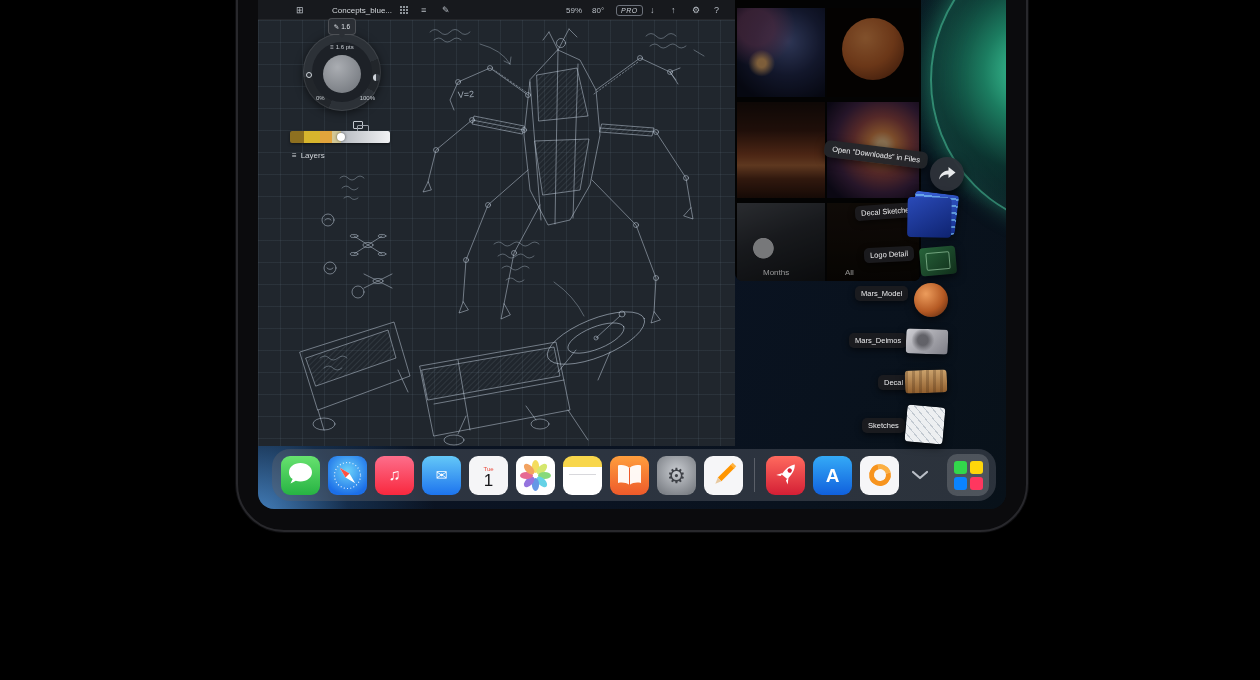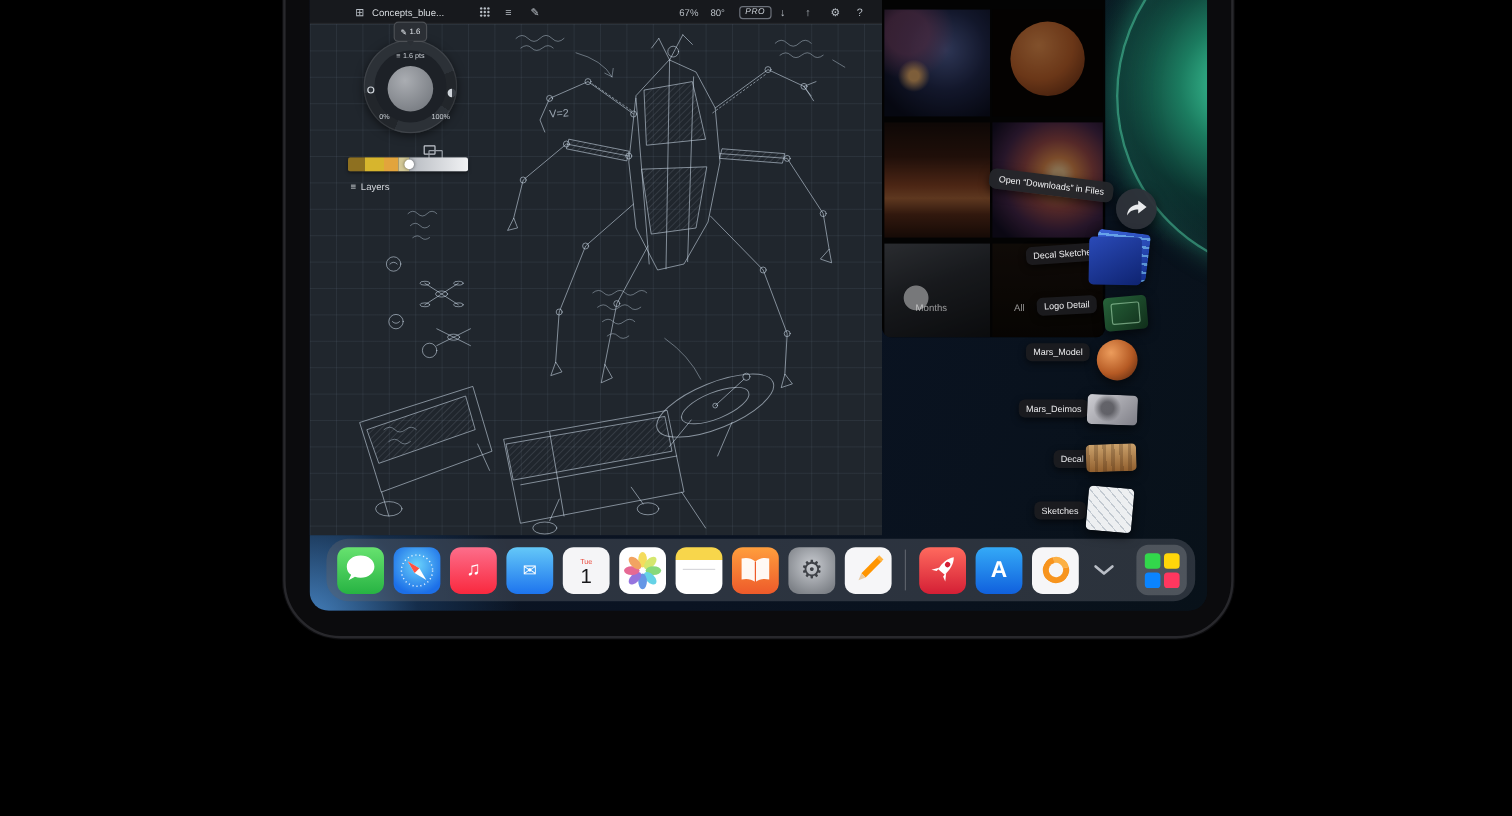--- a/index.html
+++ b/index.html
@@ -103,21 +103,21 @@
   .ph-desert { background:linear-gradient(180deg,#1a0f0b 0%,#3a1c12 30%,#8a4526 55%,#ab663a 66%,#5a2d1a 80%,#28130c 100%); }
   .ph-orion { background:
       radial-gradient(circle at 60% 45%, #f6ca92 0 6%, #e08a4e 18%, #9a4a4a 38%, #47284c 62%, #140f24 88%); }
   .ph-probe { background:
       radial-gradient(circle at 30% 58%, #d9dbdf 0 13%, rgba(0,0,0,0) 14%),
       linear-gradient(160deg,#4c5057 0%,#2b2e34 45%,#141619 100%); }
   .ph-dim6 { background:linear-gradient(180deg,#1d140e,#0d0905); }
   .ph-shade { position:absolute; inset:0; background:rgba(0,0,0,.45); z-index:1; }
   .ph-tabs { position:absolute; top:252px; left:0; width:186px; height:12px; z-index:2;
     color:rgba(255,255,255,.55); font-size:8px; }
-  .ph-tabs span { position:absolute; top:0; }
+  .ph-tabs span { position:absolute; top:16px; }
 
   
   .drag-layer { position:absolute; inset:0; z-index:10; pointer-events:none; }
   .drag-layer [data-interactable] { pointer-events:auto; }
   .pill { position:absolute; background:rgba(28,28,32,.92); color:#ececee; font-size:7.5px;
     padding:3px 6px; border-radius:5px; white-space:nowrap;
     box-shadow:0 2px 6px rgba(0,0,0,.55); }
   .thumb { position:absolute; border-radius:4px; box-shadow:0 3px 9px rgba(0,0,0,.6); }
   .th-decal { left:655px; top:193px; width:44px; height:40px; transform:rotate(7deg);
     background:linear-gradient(150deg,#3c64da,#142f8e);
@@ -285,27 +285,27 @@
             <path d="M236,224 q5,-4 9,0 t9,0 t9,0 t9,0 t9,0 M240,236 q5,-4 9,0 t9,0 t9,0 t9,0 M244,248 q5,-4 9,0 t9,0 t9,0 M248,260 q5,-4 9,0 t9,0"></path>
             <path d="M296,262 q20,14 30,34"></path>
             <path d="M62,338 q5,-4 9,0 t9,0 t9,0 M66,348 q5,-4 9,0 t9,0"></path>
           </g>
           <text x="200" y="78" font-size="9" fill="rgba(210,222,235,0.7)" transform="rotate(-4 200 78)" data-interactable="false">V=2</text>
         </svg>
       </div>
 
       <div class="c-toolbar" data-interactable="false">
         <span style="left:38px" class="tb-glyph" data-interactable="true">⊞</span>
-        <span style="left:52px; color:#d5d9dd" data-interactable="true">Concepts_blue...</span>
+        <span style="left:74px; color:#d5d9dd" data-interactable="true">Concepts_blue...</span>
         <span style="left:142px" data-interactable="true">
             <i class="dots9"></i>
           </span>
         <span style="left:163px" class="tb-glyph" data-interactable="true">≡</span>
         <span style="left:184px" class="tb-glyph" data-interactable="true">✎</span>
-        <span style="left:308px" data-interactable="true">67%</span>
+        <span style="left:308px" data-interactable="true">59%</span>
         <span style="left:334px" data-interactable="true">80°</span>
         <span style="left:358px" data-interactable="true">
             <i class="pro-pill" data-interactable="false">PRO</i>
           </span>
         <span style="left:392px" class="tb-glyph" data-interactable="true">↓</span>
         <span style="left:413px" class="tb-glyph" data-interactable="true">↑</span>
         <span style="left:434px" class="tb-glyph" data-interactable="true">⚙</span>
         <span style="left:456px" class="tb-glyph" data-interactable="true">?</span>
       </div>
 

